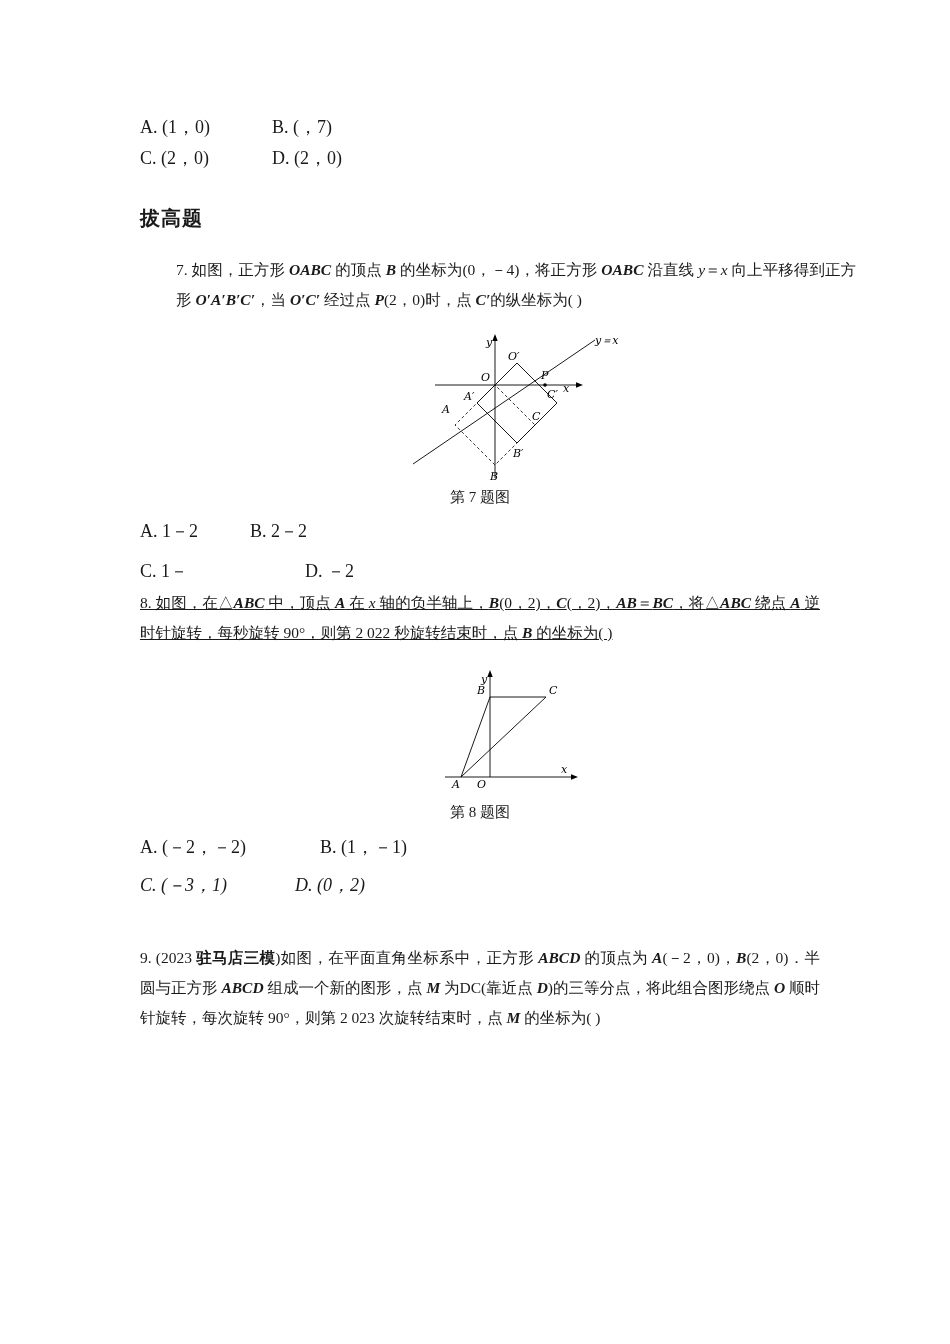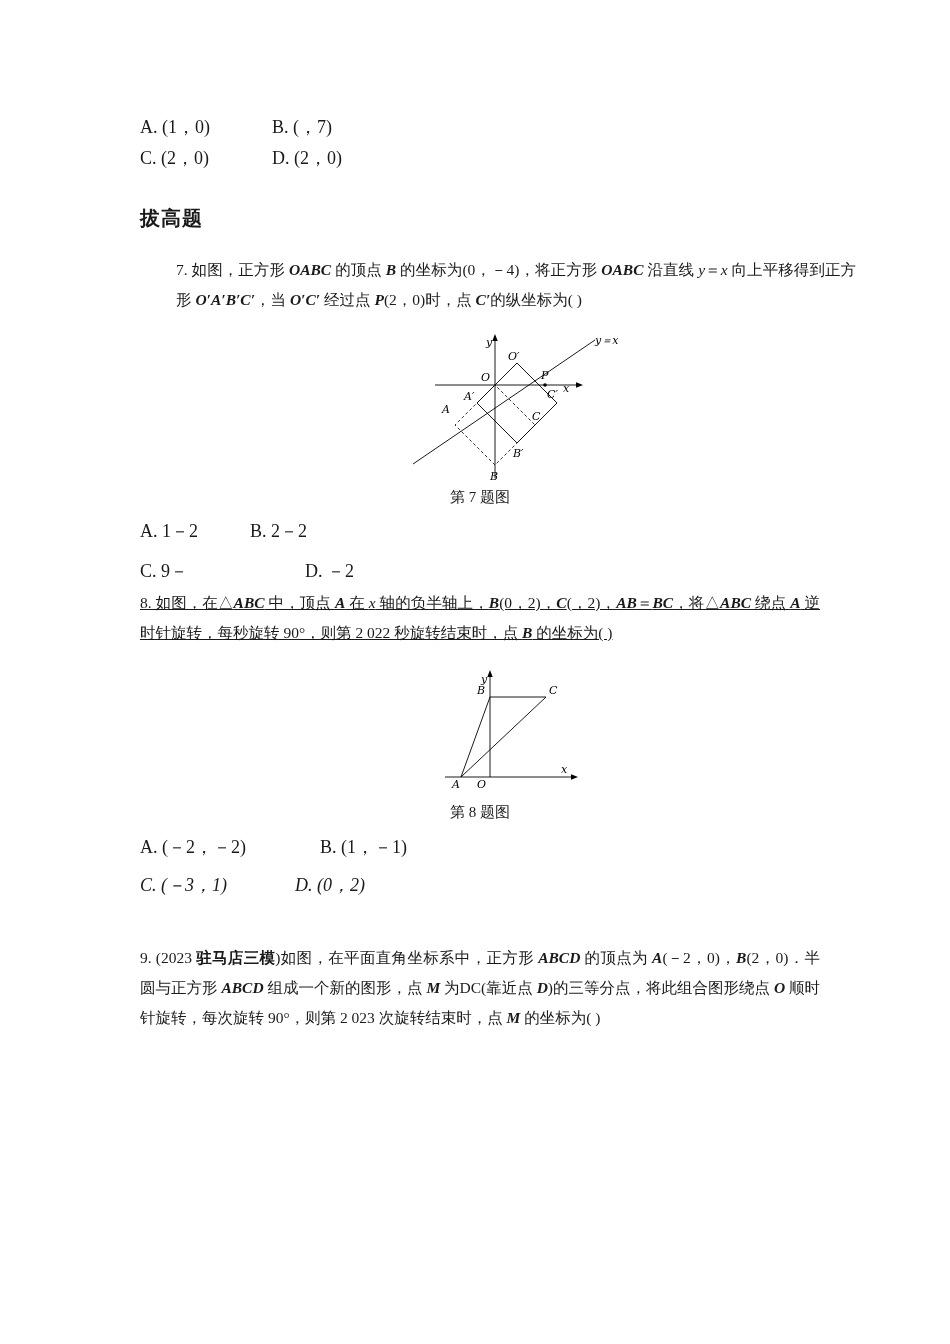--- a/index.html
+++ b/index.html
@@ -115,21 +115,21 @@
       <text x="152" y="68" font-family="DejaVu Serif, serif" font-style="italic" font-size="11">C′</text>
     </svg>
   </div>
   <div class="fig-caption cap7">第 7 题图</div>
 
   <div class="opt-row q7opts1">
     <span class="opt o1">A. 1－2</span>
     <span class="opt">B. 2－2</span>
   </div>
   <div class="opt-row q7opts2">
-    <span class="opt o1">C. 9－</span>
+    <span class="opt o1">C. 1－</span>
     <span class="opt">D. －2</span>
   </div>
 
   <div class="para q8"><span>8. 如图，在△</span><span class="bi">ABC</span><span> 中，顶点 </span><span class="bi">A</span><span> 在 </span><span class="it">x</span><span> 轴的负半轴上，</span><span class="bi">B</span><span>(0，2)，</span><span class="bi">C</span><span>(，2)，</span><span class="bi">AB</span><span>＝</span><span class="bi">BC</span><span>，将△</span><span class="bi">ABC</span><span> 绕点 </span><span class="bi">A</span><span> 逆时针旋转，每秒旋转 90°，则第 2 022 秒旋转结束时，点 </span><span class="bi">B</span><span> 的坐标为(      )</span></div>
 
   <div class="figure" style="left:275px; top:665px; width:200px; height:125px;">
     <svg width="200" height="125" viewBox="0 0 200 125">
 
       <line x1="75" y1="112" x2="75" y2="8" stroke="#000" stroke-width="0.9"></line>
       <polygon points="75,5 72.3,12 77.7,12" fill="#000"></polygon>

